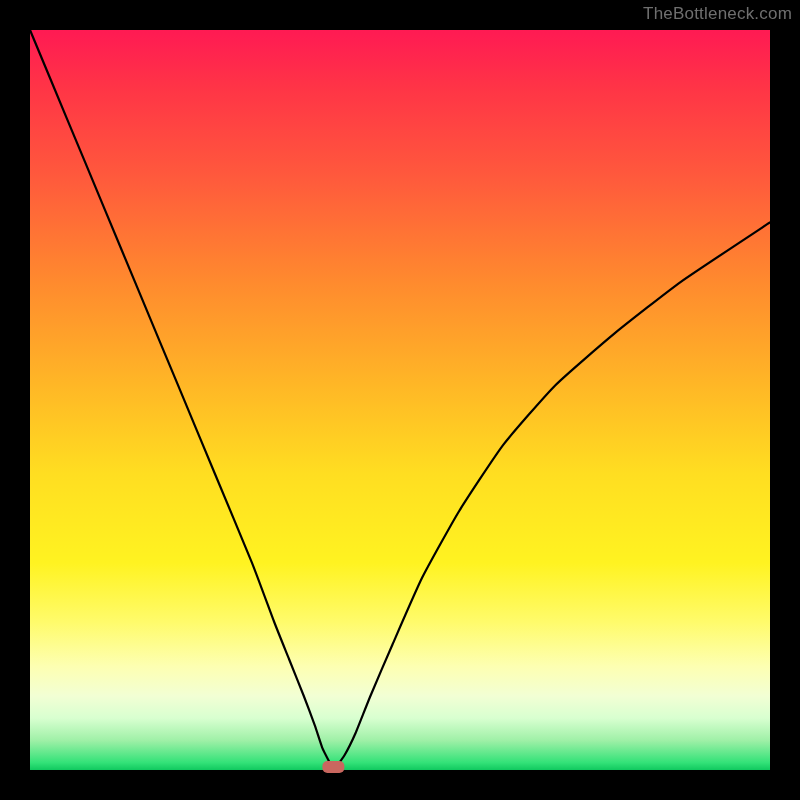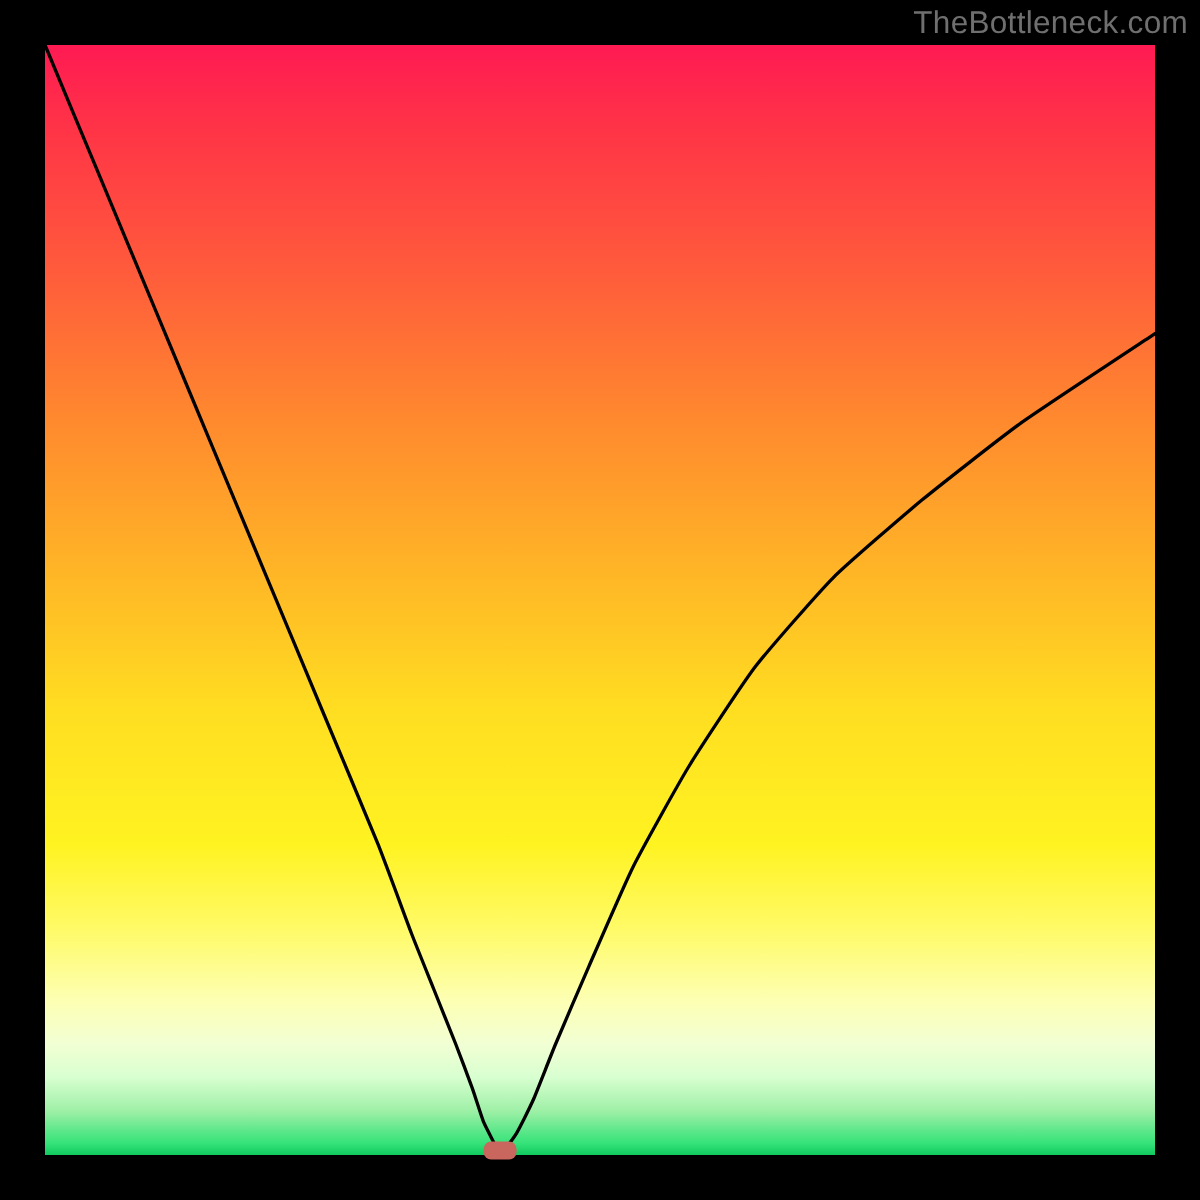--- a/index.html
+++ b/index.html
@@ -48,21 +48,21 @@
     top: 0;
     width: 740px;
     height: 740px;
     overflow: visible;
   }
   .watermark {
     position: absolute;
     top: 4px;
     right: 8px;
     color: #6f6f6f;
-    font-size: 21px;
+    font-size: 17px;
     letter-spacing: 0.2px;
     user-select: none;
   }
 </style>
 </head>
 <body>
 
 <div class="frame">
   <div class="plot-area">
     <svg class="curve-layer" viewBox="0 0 740 740" preserveAspectRatio="none">

